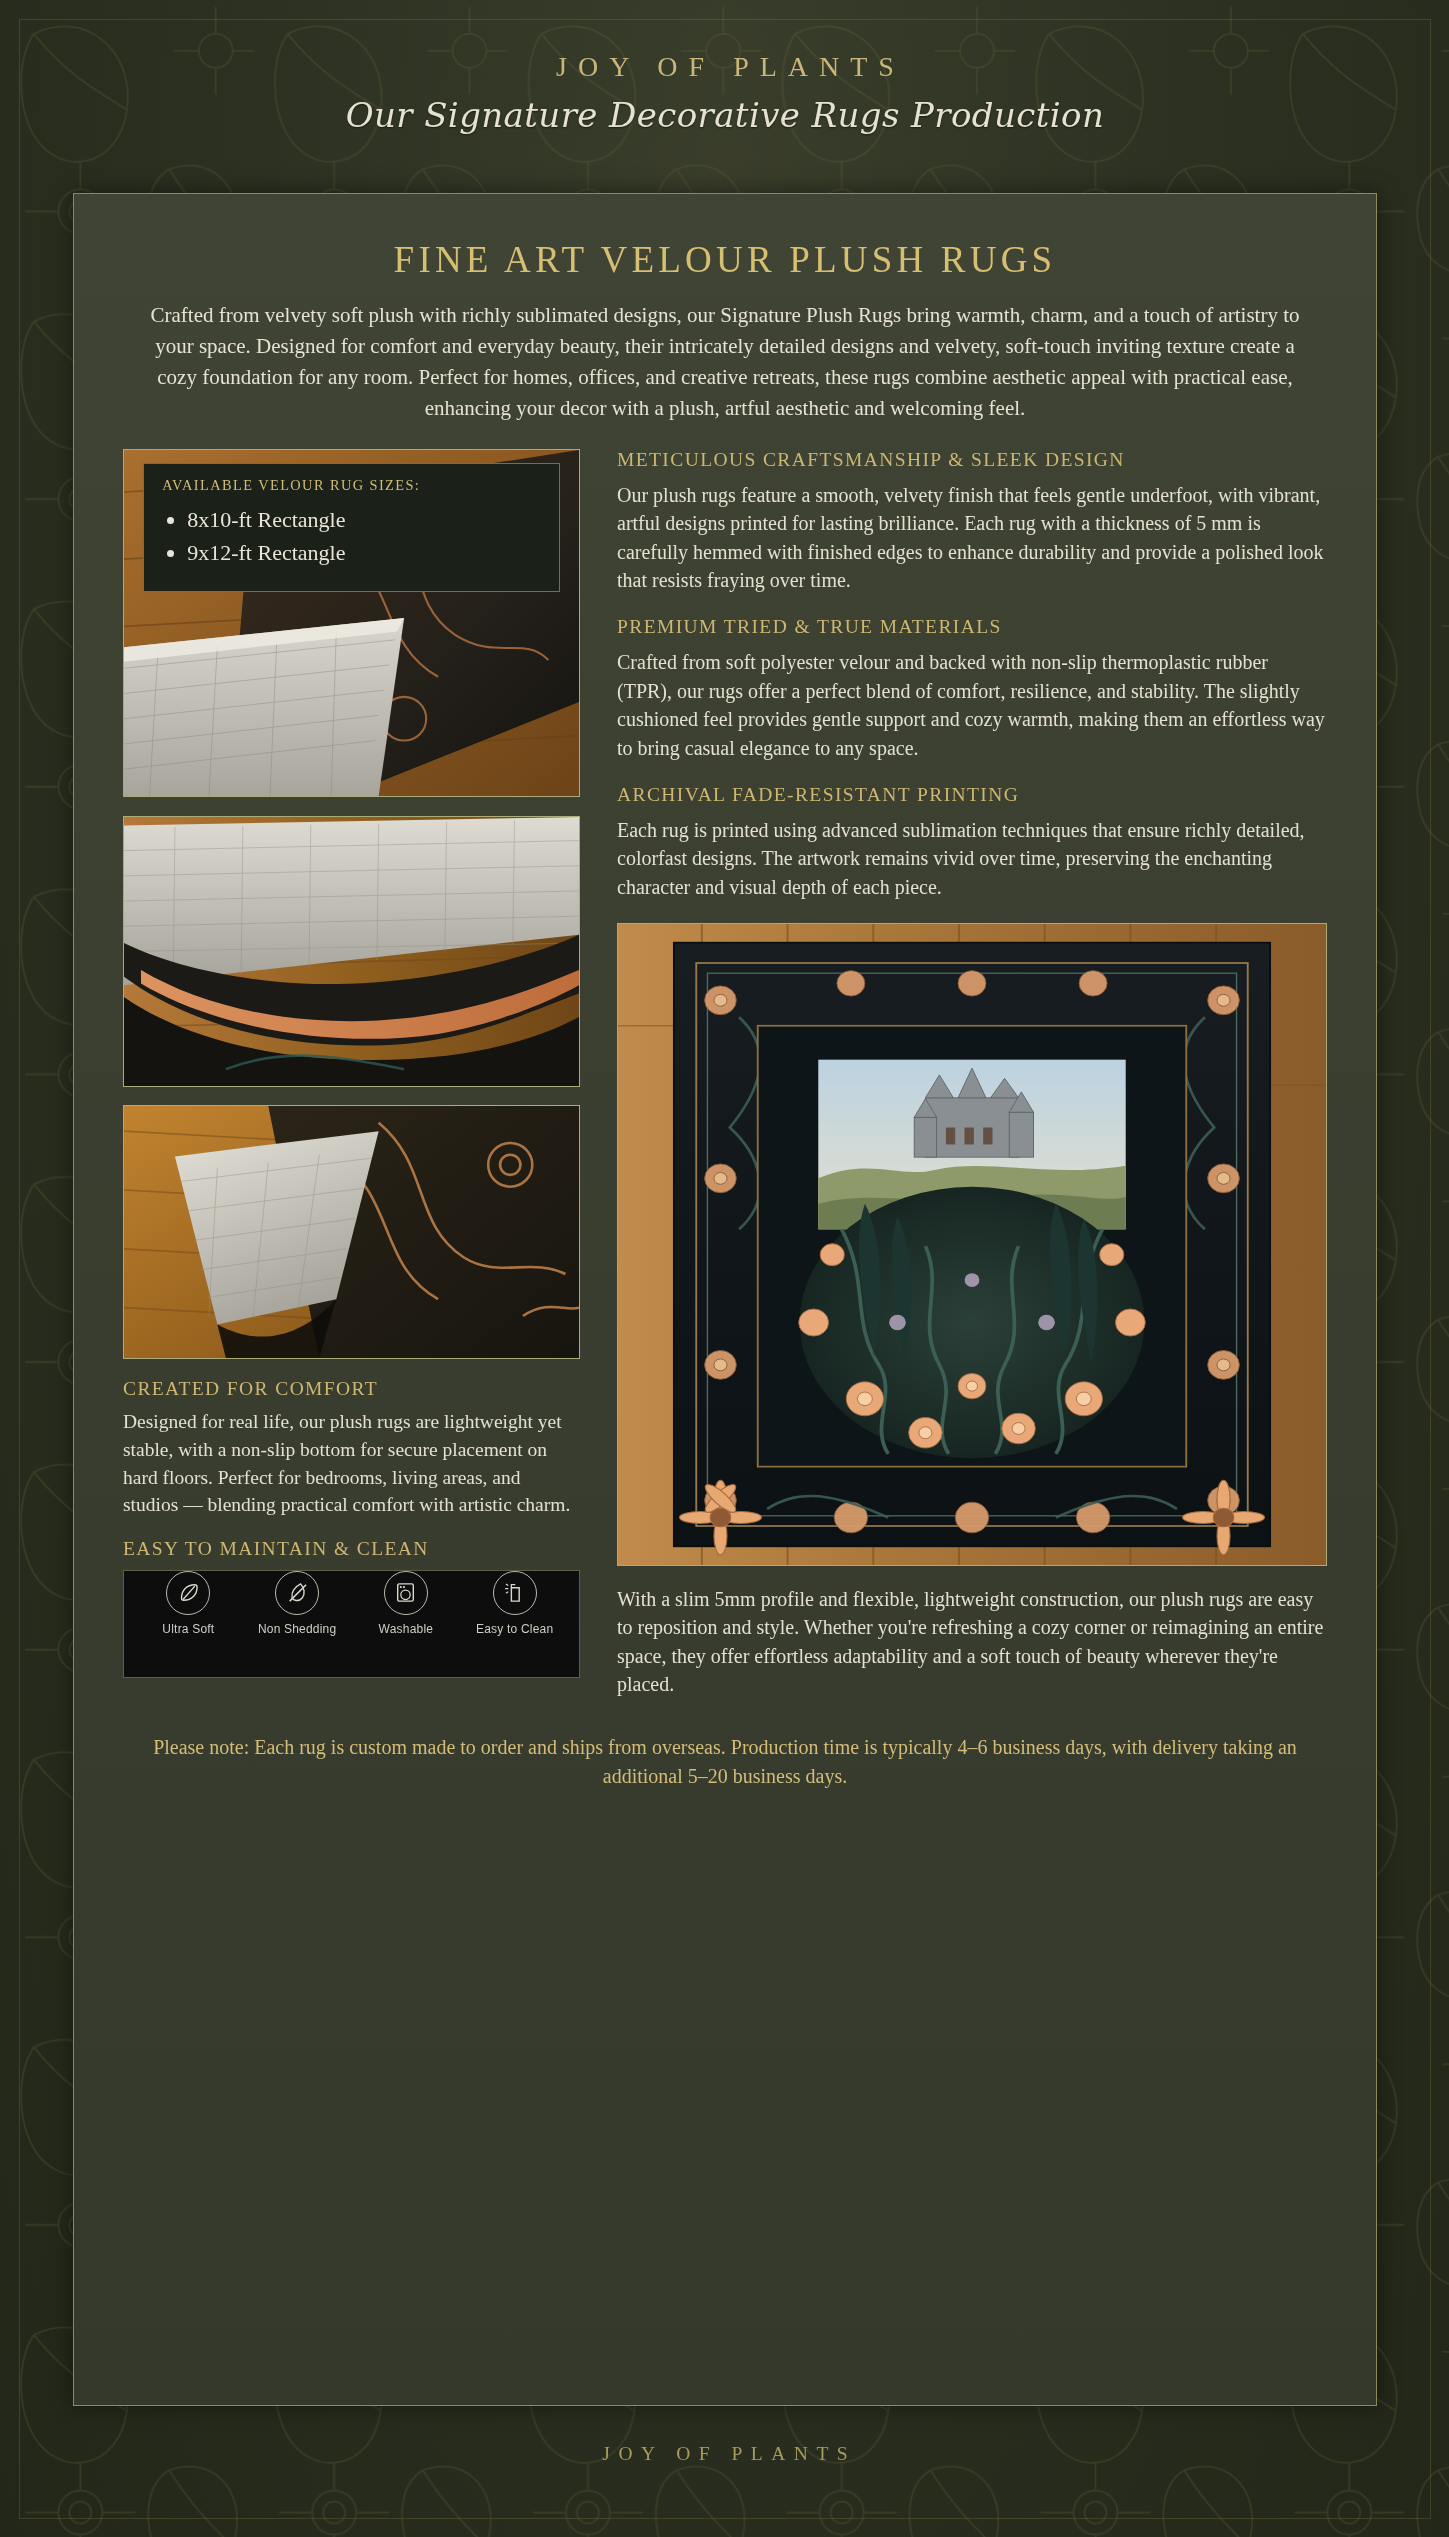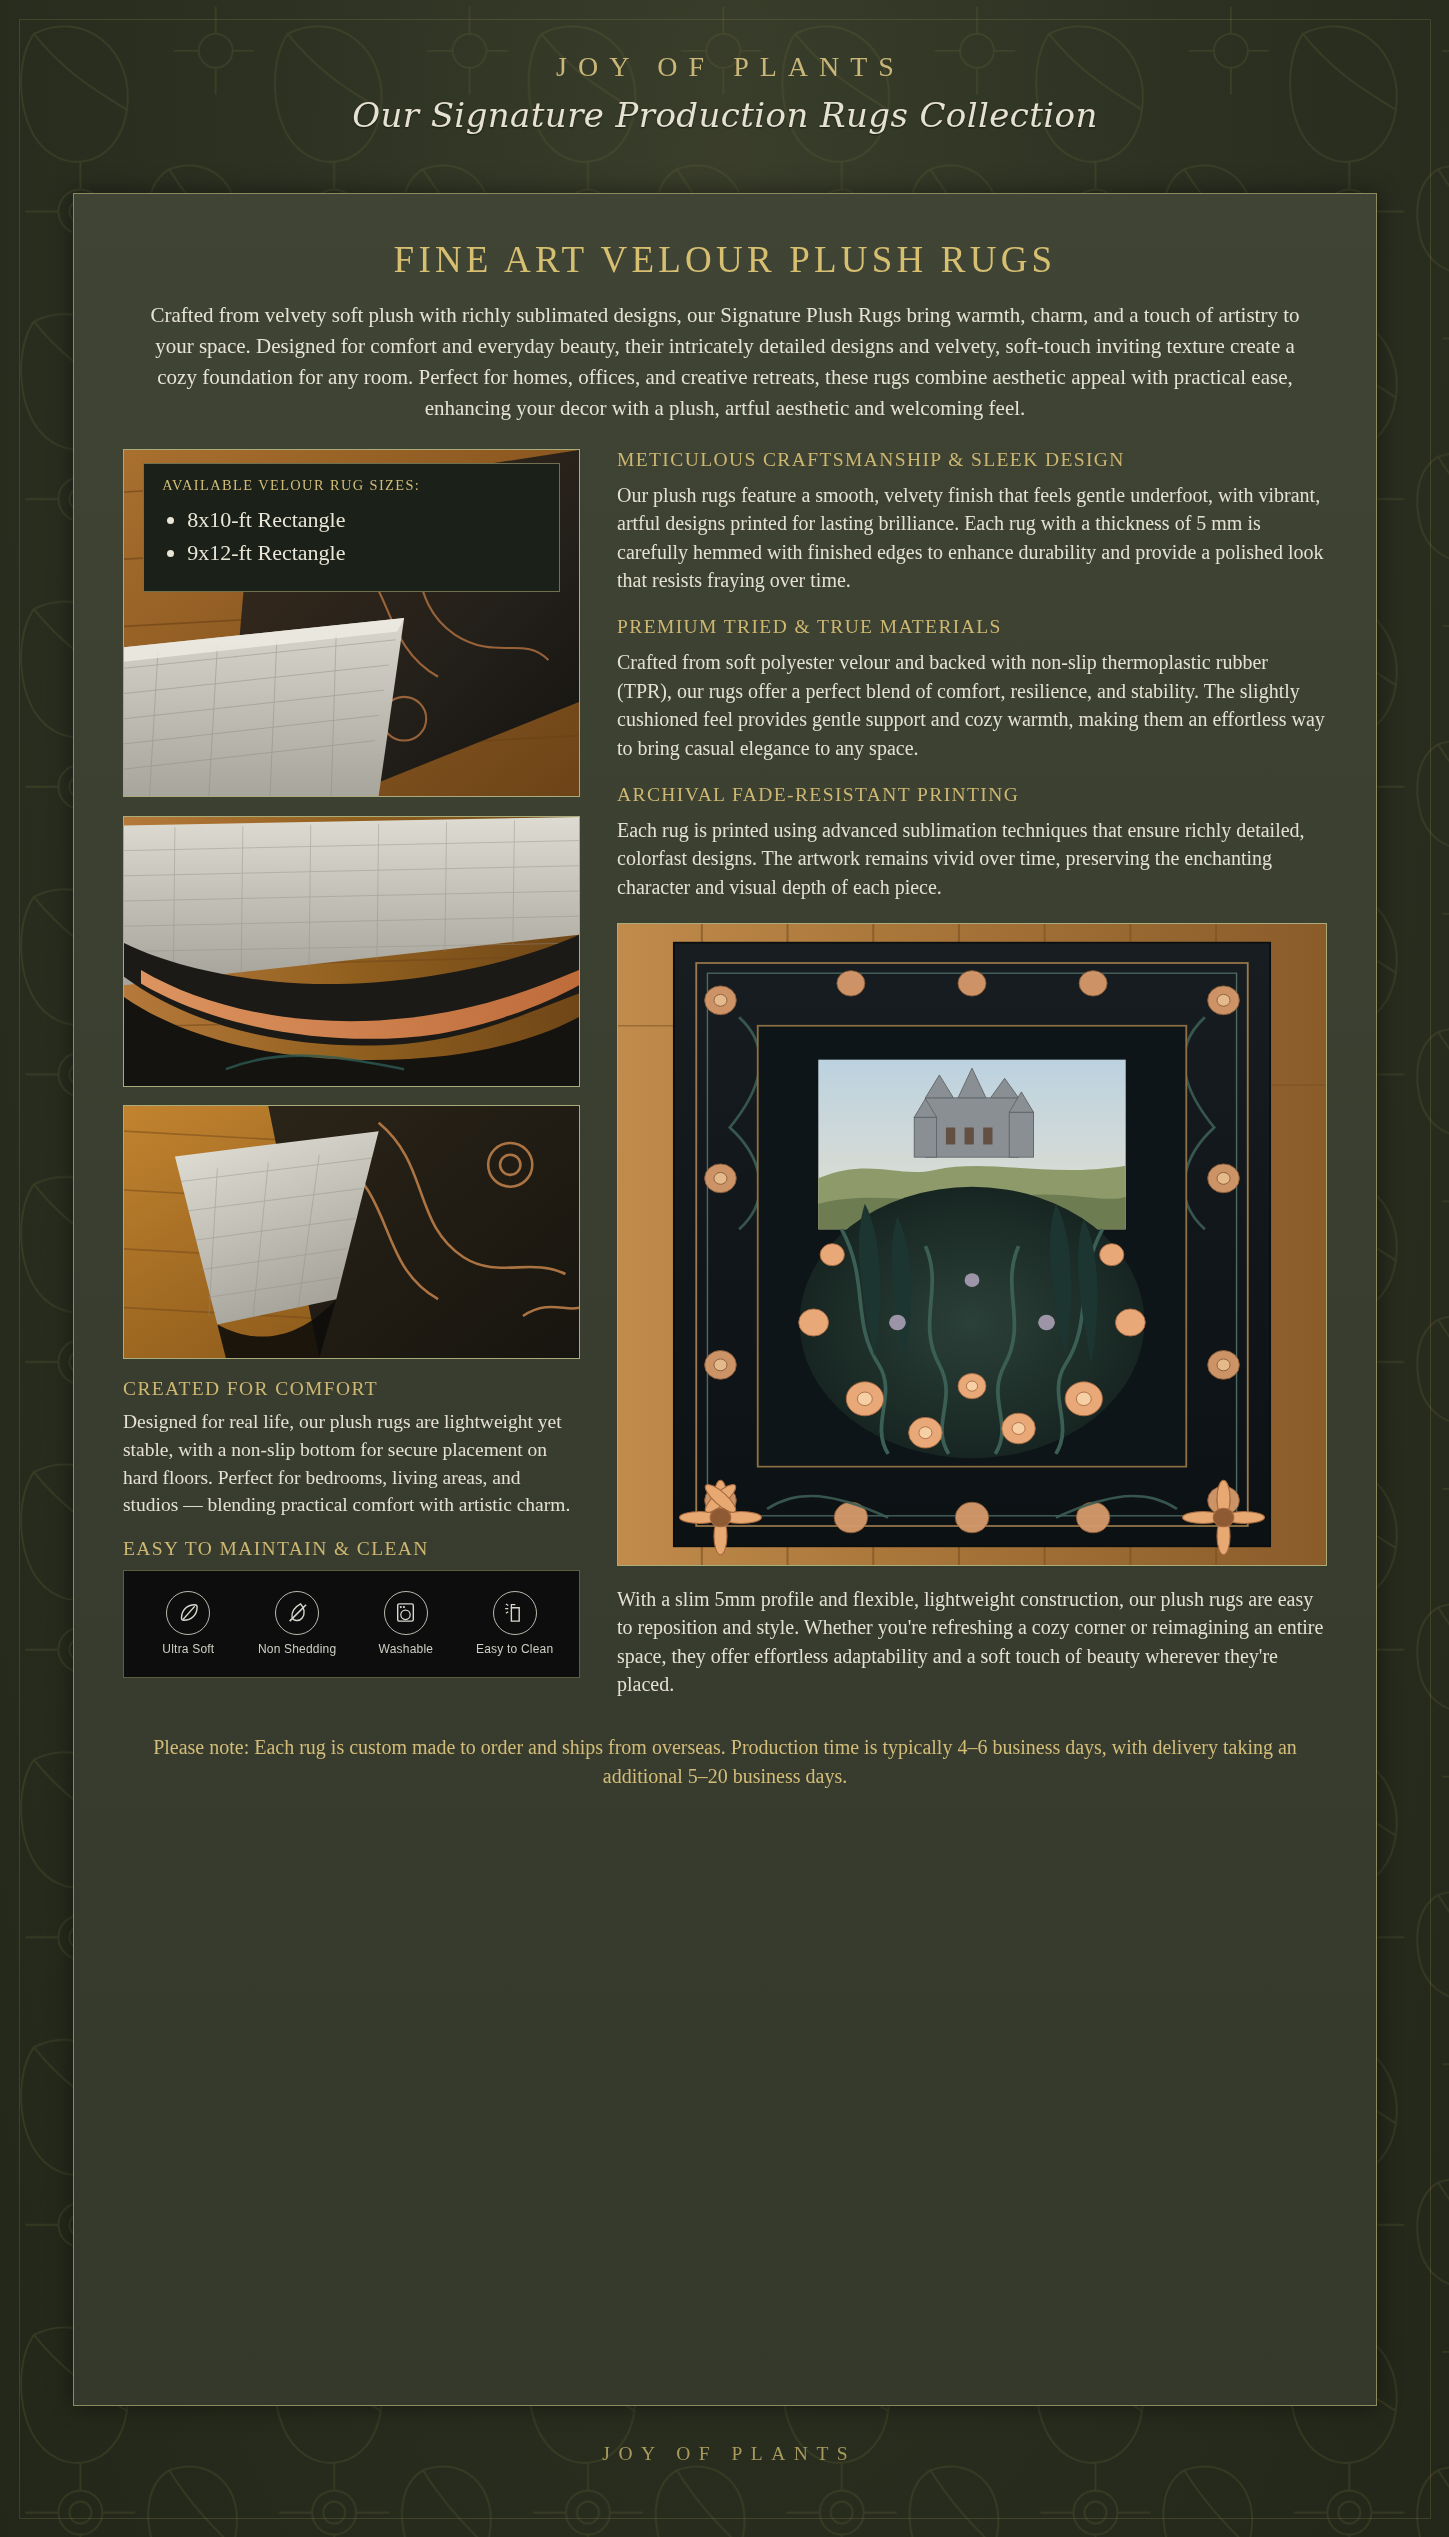--- a/index.html
+++ b/index.html
@@ -175,21 +175,20 @@
   .lower-left h3.sub { margin-bottom: 8.5px; }
   .lower-left p.body { font-size: 19.5px; margin-bottom: 18.6px; }
 
   
   .icon-strip {
     margin-top: 10px;
     background: #0d0d0d;
     border: 0.8px solid #5d5f44;
     height: 108px;
     display: flex;
-    align-items: center;
     justify-content: space-around;
     padding: 0 10px;
   }
   .feat {
     text-align: center;
     color: #cfcfc6;
     width: 102px;
   }
   .feat .circle {
     width: 44px; height: 44px;
@@ -245,21 +244,21 @@
         </g>
       </pattern>
     </defs>
     <rect width="1714" height="3000" fill="url(#leafpat)"></rect>
   </svg>
   <div class="outer-keyline"></div>
 </div>
 
 <div class="masthead">
   <div class="brand-top">JOY OF PLANTS</div>
-  <div class="brand-script">Our Signature Production Rugs Collection</div>
+  <div class="brand-script">Our Signature Decorative Rugs Production</div>
 </div>
 
 <div class="card">
  <div class="card-inner">
 
   <h1 class="title">FINE ART VELOUR PLUSH RUGS</h1>
 
   <p class="intro">Crafted from velvety soft plush with richly sublimated designs, our Signature Plush Rugs bring warmth, charm, and a touch of artistry to your space. Designed for comfort and everyday beauty, their intricately detailed designs and velvety, soft-touch inviting texture create a cozy foundation for any room. Perfect for homes, offices, and creative retreats, these rugs combine aesthetic appeal with practical ease, enhancing your decor with a plush, artful aesthetic and welcoming feel.</p>
 
   <div class="cols">

